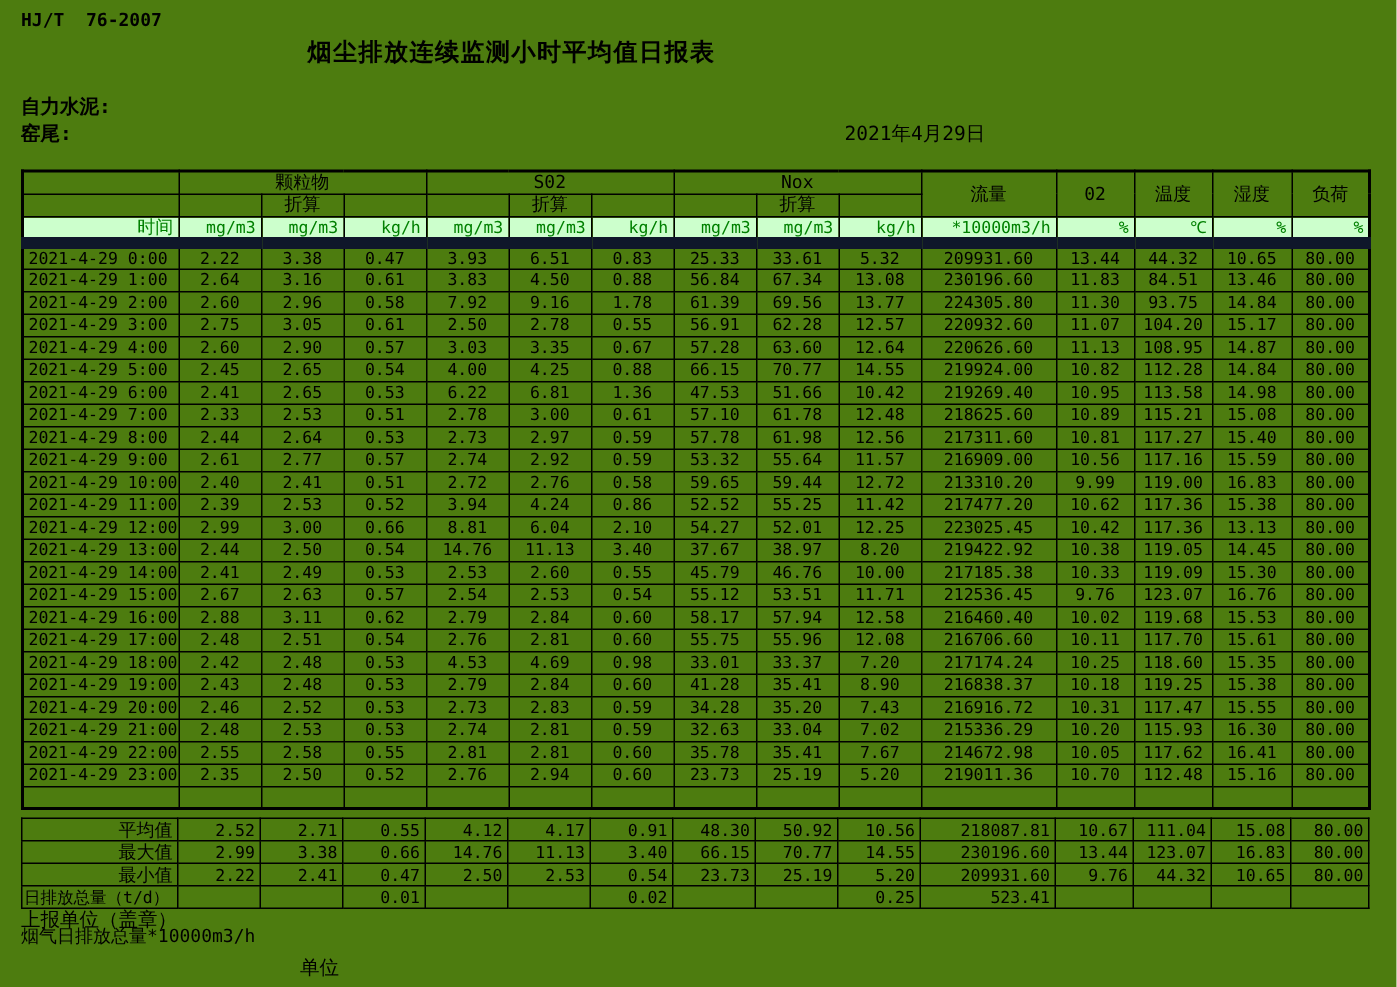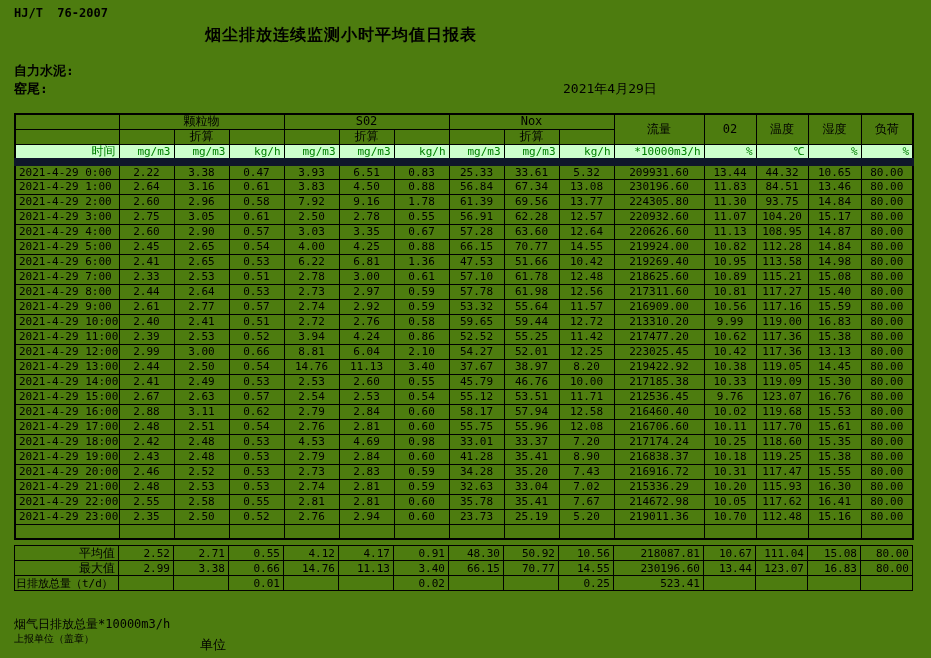--- a/index.html
+++ b/index.html
@@ -23,21 +23,21 @@
   .grn td { background:#ccffcc; color:#008000; border-bottom:8px solid #0f172a; text-align:right; }
   .grn .time-hd { font-size:12px; }
   td.time { text-align:left; }
   td.num { text-align:center; }
   td.snum { text-align:right; }
   td.slabel { text-align:right; font-size:12px; }
   td.slabel-left { text-align:left; font-size:11px; padding-left:1px; }
   .spacer { height:5px; }
 
   .footer-note { position:absolute; left:14px; top:616px; font-size:12px; }
-  .footer-sign { position:absolute; left:14px; top:632px; font-size:10px;text-align:right; }
+  .footer-sign { position:absolute; left:14px; top:604px; font-size:13px;text-align:right; }
   .footer-unit { position:absolute; left:200px; top:636px; font-size:13px; }
 </style>
 </head>
 <body>
 
 <div class="page">
   <div class="doc-code">HJ/T  76-2007</div>
   <div class="title">烟尘排放连续监测小时平均值日报表</div>
   <div class="company">自力水泥:</div>
   <div class="kiln">窑尾:</div>
@@ -580,20 +580,37 @@
             <td class="snum">66.15</td>
             <td class="snum">70.77</td>
             <td class="snum">14.55</td>
             <td class="snum">230196.60</td>
             <td class="snum">13.44</td>
             <td class="snum">123.07</td>
             <td class="snum">16.83</td>
             <td class="snum">80.00</td>
           </tr>
           <tr>
+            <td class="slabel">最小值</td>
+            <td class="snum">2.22</td>
+            <td class="snum">2.41</td>
+            <td class="snum">0.47</td>
+            <td class="snum">2.50</td>
+            <td class="snum">2.53</td>
+            <td class="snum">0.54</td>
+            <td class="snum">23.73</td>
+            <td class="snum">25.19</td>
+            <td class="snum">5.20</td>
+            <td class="snum">209931.60</td>
+            <td class="snum">9.76</td>
+            <td class="snum">44.32</td>
+            <td class="snum">10.65</td>
+            <td class="snum">80.00</td>
+          </tr>
+          <tr>
             <td class="slabel-left">日排放总量（t/d）</td>
             <td class="snum"></td>
             <td class="snum"></td>
             <td class="snum">0.01</td>
             <td class="snum"></td>
             <td class="snum"></td>
             <td class="snum">0.02</td>
             <td class="snum"></td>
             <td class="snum"></td>
             <td class="snum">0.25</td>

